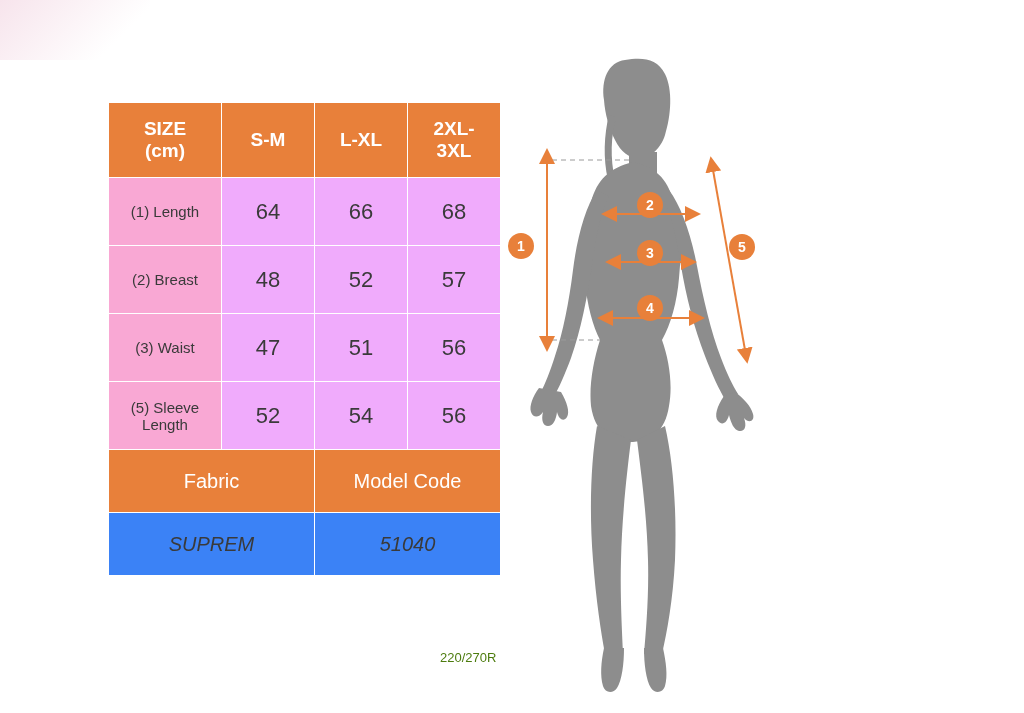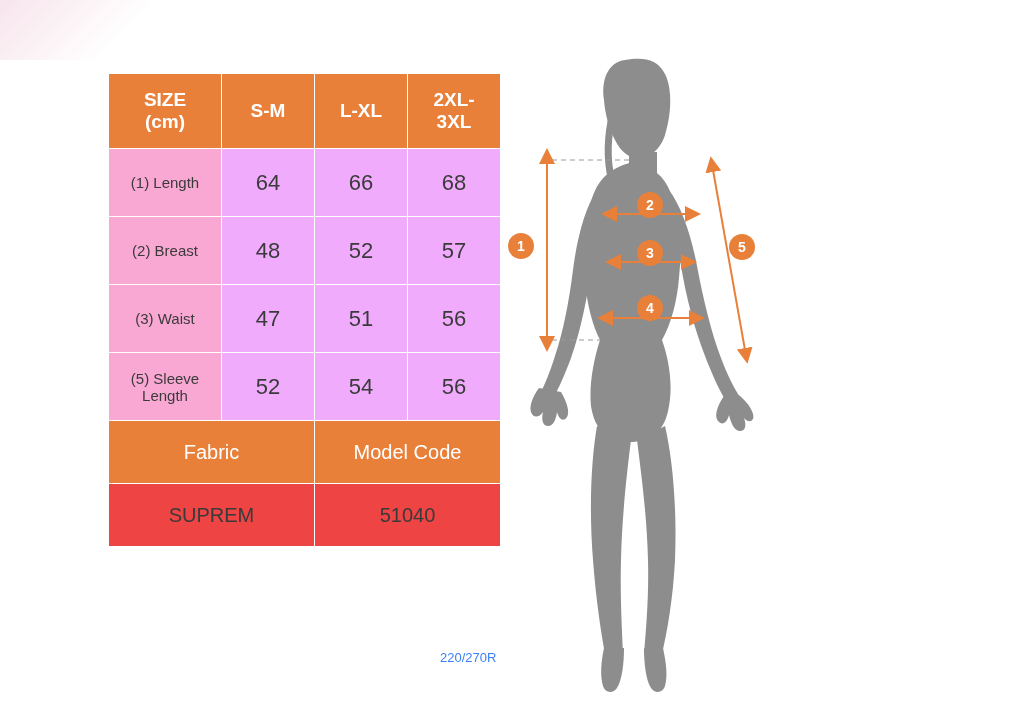--- a/index.html
+++ b/index.html
@@ -21,21 +21,21 @@
     top: 0;
     width: 150px;
     height: 60px;
     background: linear-gradient(135deg, #f7e4ec 0%, rgba(247,228,236,0) 75%);
     pointer-events: none;
   }
 
   .size-table {
     position: absolute;
     left: 108px;
-    top: 73px;
+    top: 102px;
     width: 388px;
     border-collapse: collapse;
     table-layout: fixed;
   }
   .size-table td, .size-table th {
     border: 1px solid #ffffff;
     text-align: center;
     vertical-align: middle;
     padding: 0;
   }
@@ -63,32 +63,33 @@
     height: 67px;
   }
   .footer-head td {
     background: #e8803a;
     color: #ffffff;
     font-size: 20px;
     font-weight: normal;
     height: 62px;
   }
   .footer-val td {
-    background: #ef4444;
+    background: #3b82f6;
     color: #3a3a3a;
     font-size: 20px;
     height: 62px;
+    font-style: italic;
   }
 
   .model-code-note {
     position: absolute;
     left: 440px;
     top: 650px;
     font-size: 13px;
-    color: #3b82f6;
+    color: #4d7c0f;
   }
 
   .figure-area {
     position: absolute;
     left: 505px;
     top: 40px;
     width: 330px;
     height: 660px;
   }
   .figure-area svg { display: block; }

